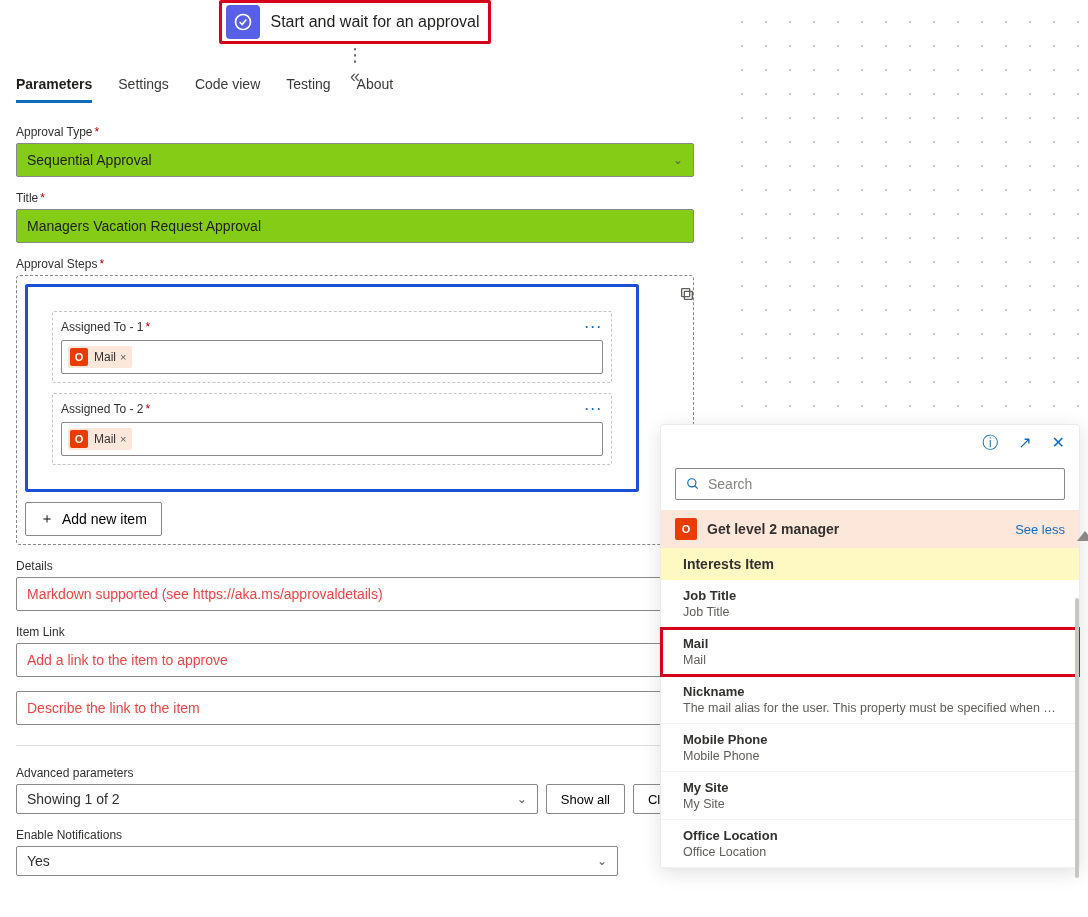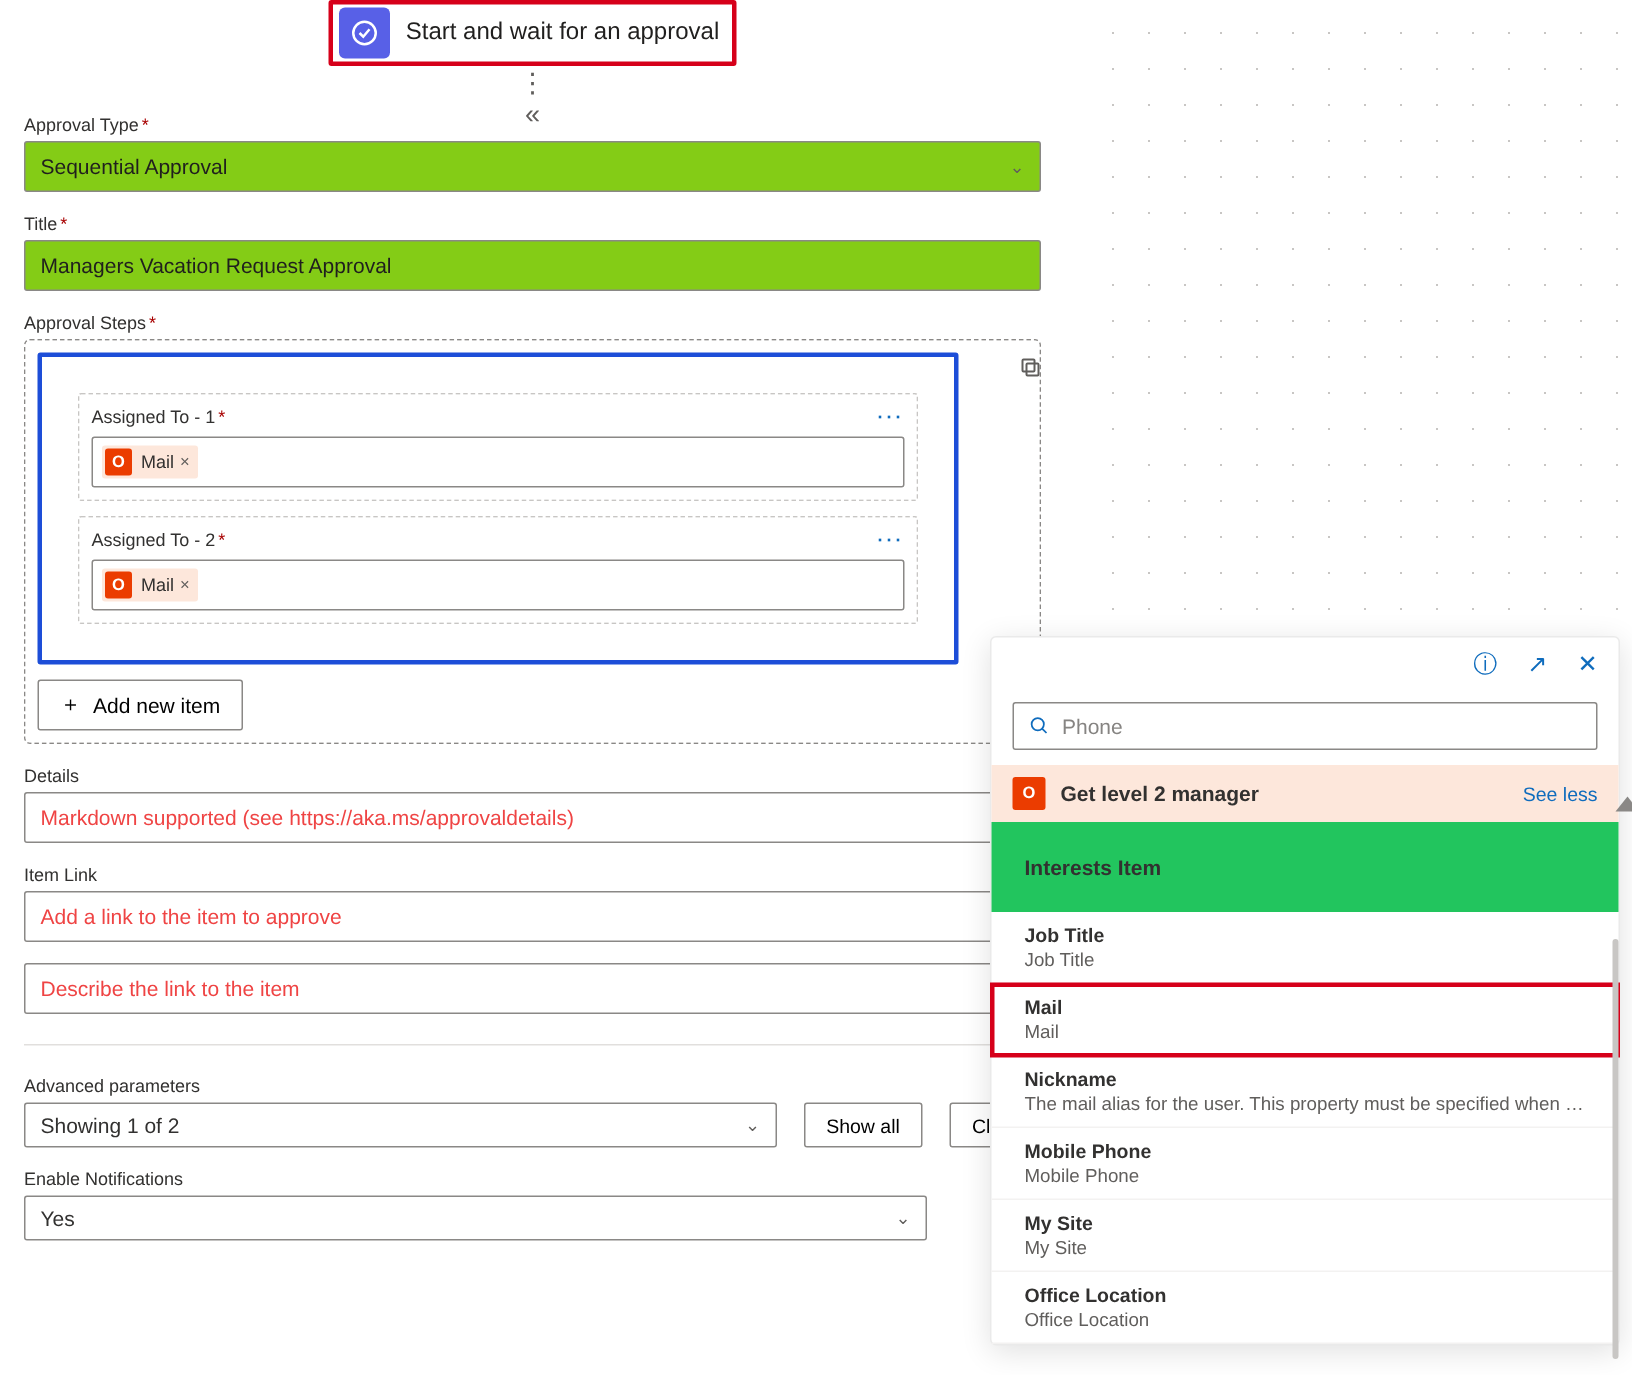--- a/index.html
+++ b/index.html
@@ -169,21 +169,21 @@
     width: 100%;
     color: #ef4444;
     font-size: 14px;
     display: flex; align-items: center;
   }
 
   hr { border: none; border-top: 1px solid #e1dfdd; margin: 20px 0; }
 
   .adv-row {
     display: flex;
-    gap: 18px;
+    gap: 8px;
   }
   .adv-select {
     flex: 1;
     border: 1px solid #8a8886;
     border-radius: 2px;
     height: 30px;
     padding: 0 10px;
     display: flex;
     align-items: center;
     justify-content: space-between;
@@ -252,22 +252,22 @@
     width: 22px; height: 22px;
     background: #eb3c00;
     color: #fff;
     font-size: 11px;
     font-weight: bold;
     display: inline-flex; align-items: center; justify-content: center;
     border-radius: 2px;
   }
   .see-less { color: #0f6cbd; font-size: 13px; cursor: pointer; }
   .cat {
-    padding: 22px 22px;
-    background: #22c55e;
+    padding: 8px 22px;
+    background: #fef9c3;
     font-weight: 600;
   }
   .list { position: relative; }
   .list-ind {
     position: absolute;
     right: 0; top: 18px;
     width: 4px;
     height: 280px;
     background: #c8c6c4;
     border-radius: 4px;
@@ -303,20 +303,27 @@
             <path d="M8 12l3 3 5-6"></path>
           </svg>
       </div>
       <span class="header-title">Start and wait for an approval</span>
     </div>
     <div class="header-spacer"></div>
     <span class="header-act">⋮</span>
     <span class="header-act">«</span>
   </div>
 
+  <div class="tabs">
+    <div class="tab active">Parameters</div>
+    <div class="tab">Settings</div>
+    <div class="tab">Code view</div>
+    <div class="tab">Testing</div>
+    <div class="tab">About</div>
+  </div>
 
   <div class="field">
     <span class="label"><span>Approval Type</span><span class="req">*</span></span>
     <div class="input-wrap">
       <span>Sequential Approval</span>
       <span class="chev">⌄</span>
     </div>
   </div>
 
   <div class="field">
@@ -420,21 +427,21 @@
     <span class="ic ic-info">ⓘ</span>
     <span class="ic ic-expand">↗</span>
     <span class="ic ic-close">✕</span>
   </div>
   <div class="search-row">
     <div class="search-box">
       <svg width="14" height="14" viewBox="0 0 24 24" fill="none" stroke="#0f6cbd" stroke-width="2">
           <circle cx="10" cy="10" r="7"></circle>
           <line x1="20" y1="20" x2="15" y2="15"></line>
         </svg>
-      <span>Phone</span>
+      <span>Search</span>
     </div>
   </div>
   <div class="section-hdr">
     <span class="left">
       <span class="icon">O</span>
       <span>Get level 2 manager</span>
     </span>
     <span class="see-less">See less</span>
   </div>
   <div class="cat">Interests Item</div>

